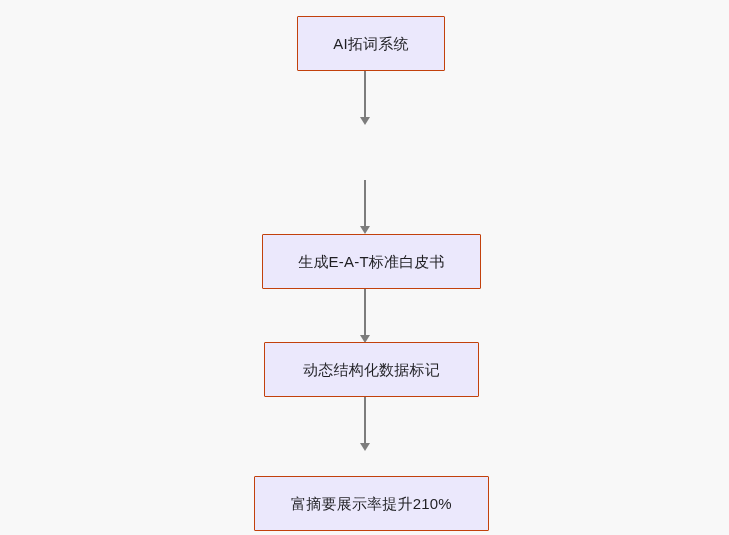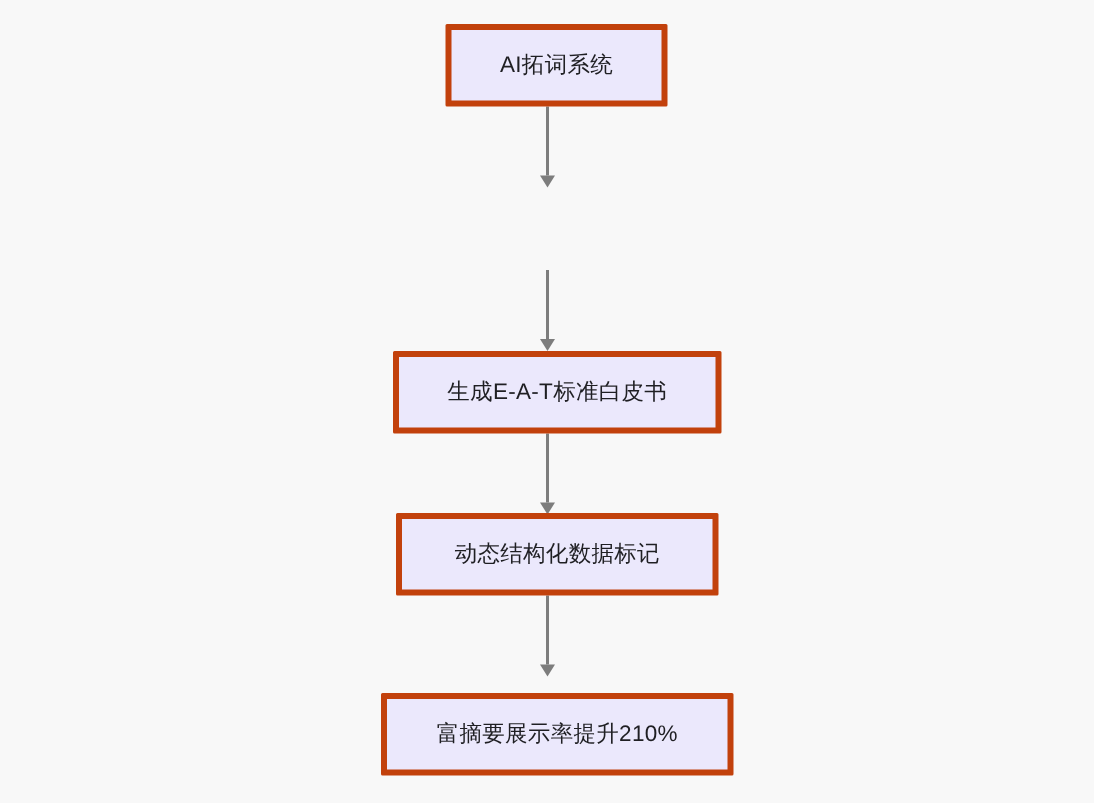--- a/index.html
+++ b/index.html
@@ -15,21 +15,21 @@
   }
   #flowchart {
     position: relative;
     width: 729px;
     height: 535px;
   }
   .node {
     position: absolute;
     box-sizing: border-box;
     background: #ebe8fc;
-    border: 4px solid #c2410c;
+    border: 1px solid #c2410c;
     border-radius: 1px;
     display: flex;
     align-items: center;
     justify-content: center;
     height: 55px;
   }
   .node-label {
     font-size: 15px;
     line-height: 1.2;
     color: #1f1f23;
@@ -77,17 +77,17 @@
 
 
   <div class="node" style="left:264px; top:342px; width:215px;">
     <span class="node-label">动态结构化数据标记</span>
   </div>
 
   <div class="node" style="left:262px; top:234px; width:219px;">
     <span class="node-label">生成E-A-T标准白皮书</span>
   </div>
 
-  <div class="node" style="left:254px; top:462px; width:235px;">
+  <div class="node" style="left:254px; top:476px; width:235px;">
     <span class="node-label">富摘要展示率提升210%</span>
   </div>
 
 </div>
 
 </body></html>

